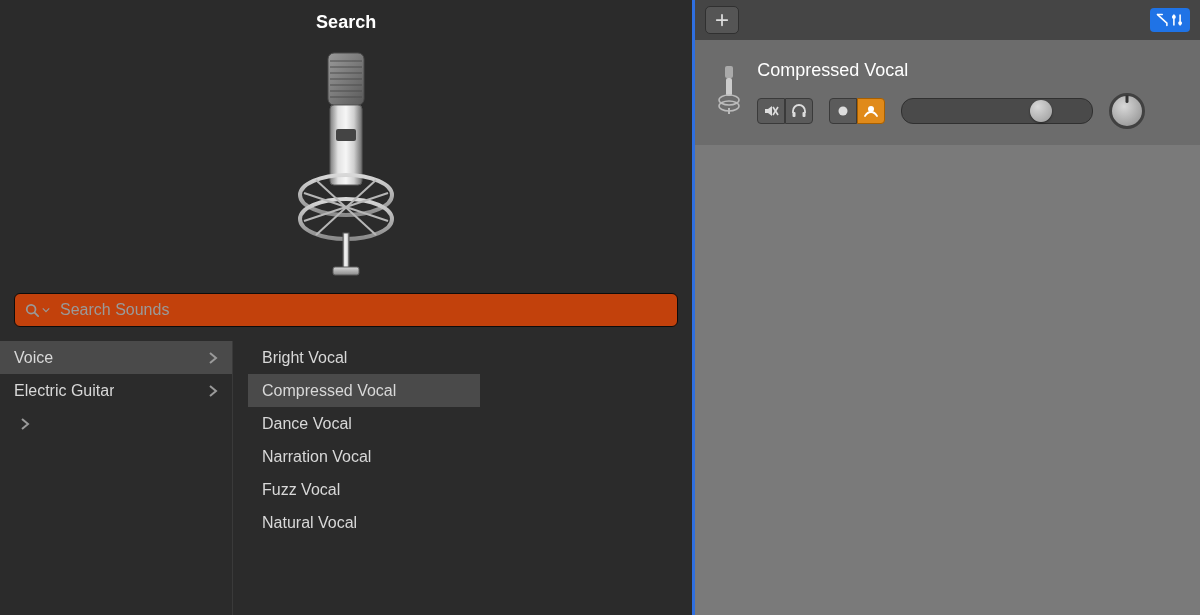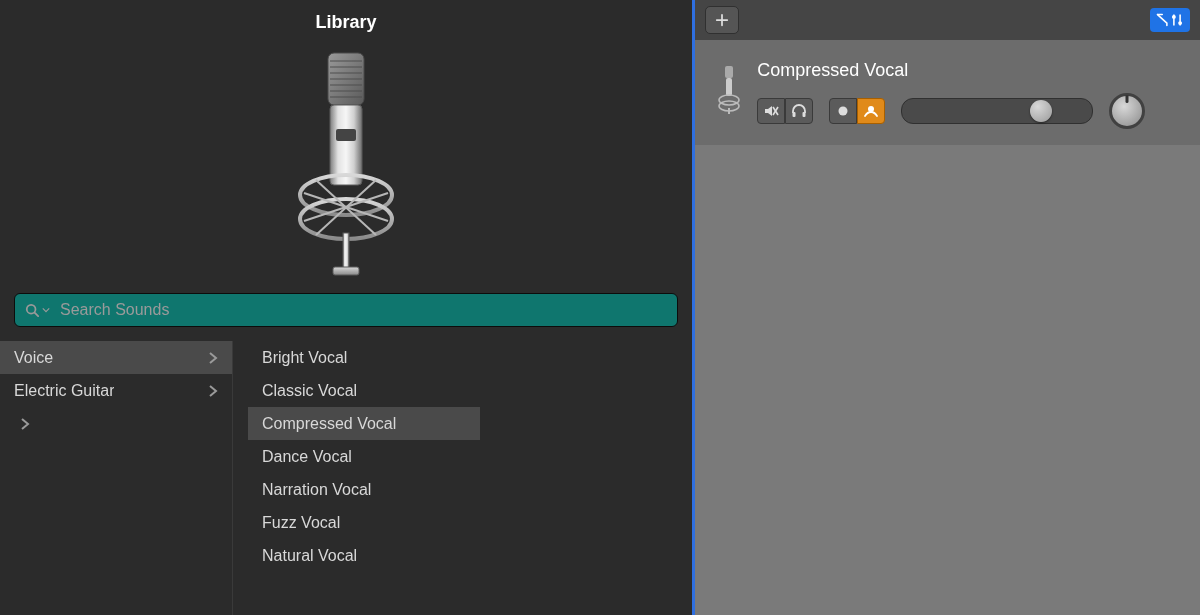--- a/index.html
+++ b/index.html
@@ -44,21 +44,21 @@
   }
   .mic-svg { width: 130px; height: 230px; }
 
   .search-row {
     padding: 0 14px;
   }
   .search-box {
     display: flex;
     align-items: center;
     height: 32px;
-    background: #0f766e;
+    background: #c2410c;
     border-radius: 6px;
     padding: 0 10px;
     border: 1px solid #0c0c0c;
   }
   .search-icon { width: 14px; height: 14px; color: #999; flex: 0 0 auto; }
   .search-caret { width: 8px; height: 8px; margin-left: 3px; color: #999; flex: 0 0 auto; }
   .search-input {
     flex: 1;
     background: transparent;
     border: none;
@@ -198,21 +198,21 @@
   }
 
   .tracks-body { flex: 1; background: #7a7a7a; }
 </style>
 </head>
 <body>
 
 <div class="app">
 
   <div class="library">
-    <div class="library-title">Library</div>
+    <div class="library-title">Search</div>
 
     <div class="mic-preview">
 
       <svg class="mic-svg" viewBox="0 0 130 230">
         <defs>
           <linearGradient id="micBody" x1="0" y1="0" x2="1" y2="0">
             <stop offset="0" stop-color="#7d7d7d"></stop>
             <stop offset="0.25" stop-color="#e2e2e2"></stop>
             <stop offset="0.5" stop-color="#f6f6f6"></stop>
             <stop offset="0.75" stop-color="#d0d0d0"></stop>
@@ -286,23 +286,20 @@
           </div>
           <div class="row">
             <svg viewBox="0 0 10 14" class="chev">
               <path d="M2 2 L8 7 L2 12" fill="none" stroke="currentColor" stroke-width="2"></path>
             </svg>
           </div>
         </div>
       <div class="col col2" id="preset-col">
           <div class="row">
             <span class="label">Bright Vocal</span>
-          </div>
-          <div class="row">
-            <span class="label">Classic Vocal</span>
           </div>
           <div class="row selected">
             <span class="label">Compressed Vocal</span>
           </div>
           <div class="row">
             <span class="label">Dance Vocal</span>
           </div>
           <div class="row">
             <span class="label">Narration Vocal</span>
           </div>

